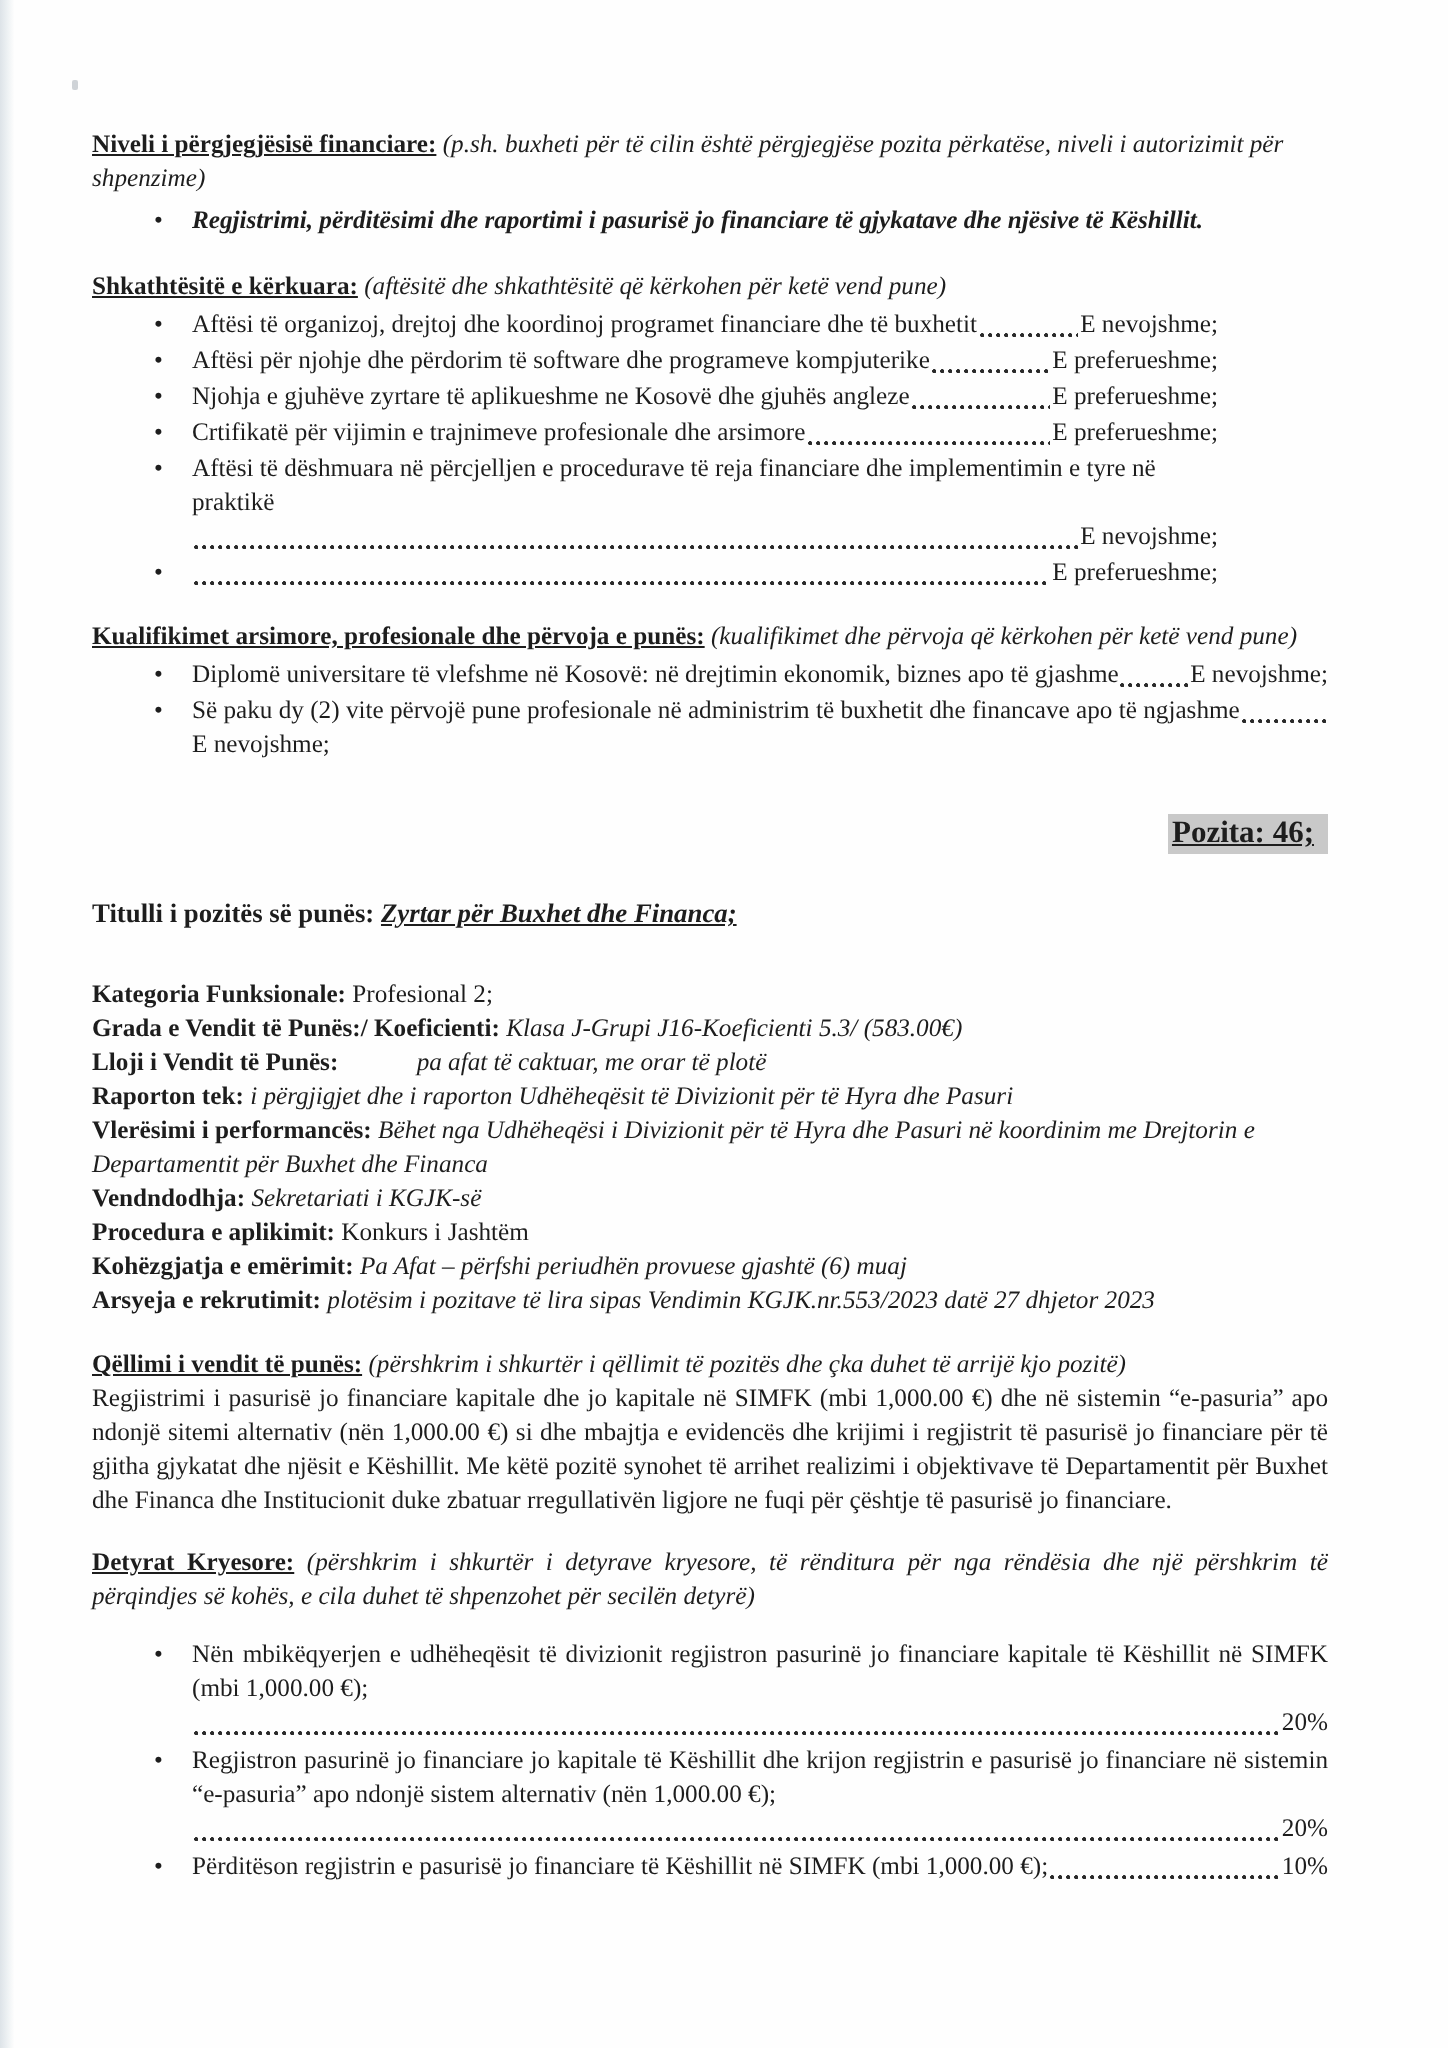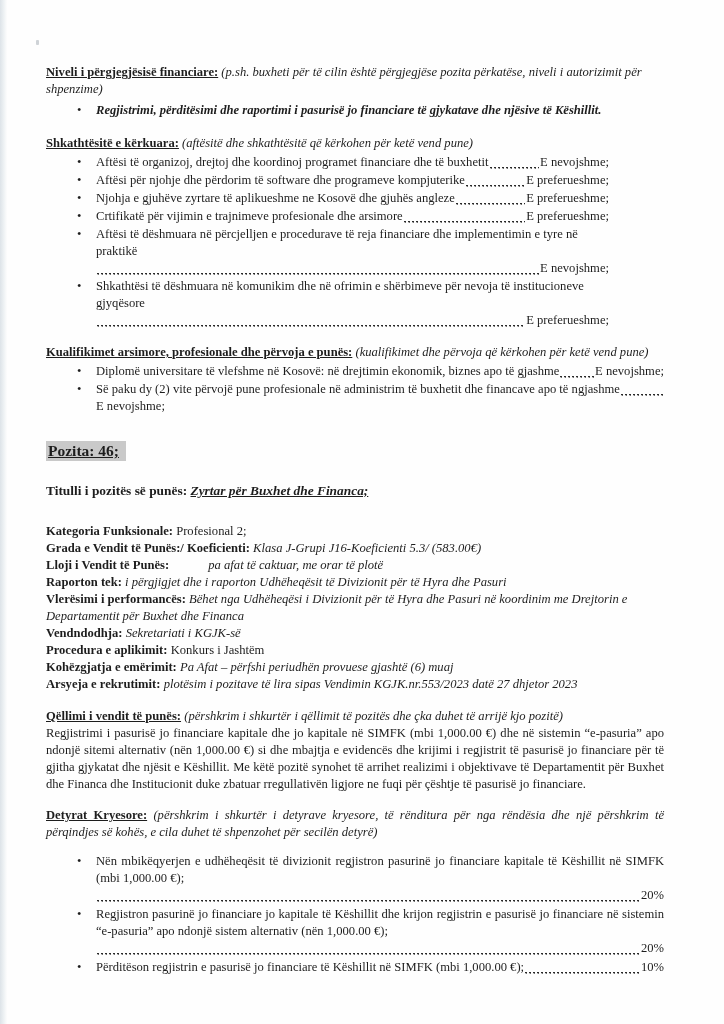--- a/index.html
+++ b/index.html
@@ -28,21 +28,21 @@
   .lead::after{content:"";position:absolute;left:1px;right:1px;bottom:2px;height:3px;
     background-image:radial-gradient(circle at 1.1px 1.6px,#2a2a2a 0.9px,rgba(0,0,0,0) 1.15px);
     background-size:4px 3px;background-repeat:repeat-x;}
   .rating{flex:0 0 auto;white-space:nowrap;}
 
   .skills-list{padding-right:55px;}
 
   .sec-gap1{margin-top:16px;}
   .sec-gap2{margin-top:15px;}
 
-  .pozita-wrap{margin-top:26px;}
+  .pozita-wrap{margin-top:26px;text-align:right;}
   .pozita{display:inline-block;background:#c9c9c9;font-size:15.5px;font-weight:bold;
     text-decoration:underline;padding:1px 7px 2px 2px;}
 
   .titulli{margin-top:21px;font-size:13.4px;}
   .titulli .lbl{font-weight:bold;}
   .titulli .val{font-weight:bold;font-style:italic;text-decoration:underline;}
 
   .inst{margin-top:19px;}
   .lbl{font-weight:bold;}
 
@@ -112,21 +112,20 @@
         </li>
       <li>
           <span class="dotrow">
         <span class="dtext">Aftësi të dëshmuara në përcjelljen e procedurave të reja financiare dhe implementimin e tyre në praktikë</span>
         <span class="lead"></span>
         <span class="rating">E nevojshme;</span>
       </span>
         </li>
       <li>
           <span class="dotrow">
-        <span class="dtext">Shkathtësi të dëshmuara në komunikim dhe në ofrimin e shërbimeve për nevoja të institucioneve gjyqësore</span>
         <span class="lead"></span>
         <span class="rating">E preferueshme;</span>
       </span>
         </li>
     </ul>
 
     <p class="sec-gap2">
       <span class="h">Kualifikimet arsimore, profesionale dhe përvoja e punës:</span>
       <span class="note">(kualifikimet dhe përvoja që kërkohen për ketë vend pune)</span>
     </p>

